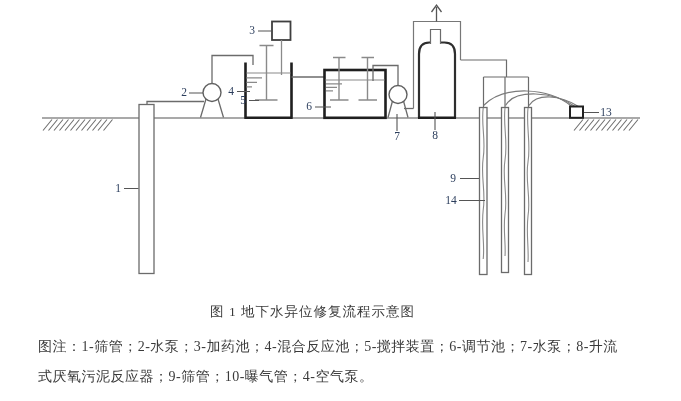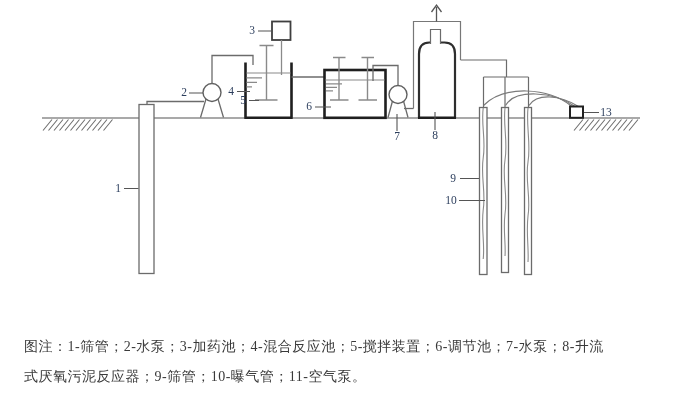--- a/index.html
+++ b/index.html
@@ -4,21 +4,21 @@
 <style>
   html,body{margin:0;padding:0;background:#fff;}
   .page{position:relative;width:681px;height:401px;background:#fff;overflow:hidden;
         font-family:"Liberation Serif","DejaVu Serif",serif;}
   .diagram{position:absolute;left:0;top:0;width:681px;height:300px;}
   .diagram svg{position:absolute;left:0;top:0;}
   .lbl{position:absolute;transform:translate(-50%,-50%);font-size:11.5px;line-height:1;
        color:#2c3e5d;font-family:"Liberation Serif","DejaVu Serif",serif;white-space:nowrap;}
   .caption{position:absolute;left:0;top:303px;width:625px;text-align:center;
            font-size:13.5px;letter-spacing:1px;color:#3a3a3a;}
-  .legend{position:absolute;left:24px;top:332px;width:625px;font-size:14px;
+  .legend{position:absolute;left:38px;top:332px;width:625px;font-size:14px;
           line-height:30px;letter-spacing:0.5px;color:#3a3a3a;}
 </style>
 </head>
 <body>
 
 <div class="page">
 
   <div class="diagram">
     <svg width="681" height="300" viewBox="0 0 681 300">
 
@@ -85,23 +85,24 @@
 
     <span class="lbl" style="left:118px;top:189px">1</span>
     <span class="lbl" style="left:184px;top:93px">2</span>
     <span class="lbl" style="left:252px;top:31px">3</span>
     <span class="lbl" style="left:231px;top:92px">4</span>
     <span class="lbl" style="left:243px;top:101px">5</span>
     <span class="lbl" style="left:309px;top:107px">6</span>
     <span class="lbl" style="left:397px;top:137px">7</span>
     <span class="lbl" style="left:435px;top:136px">8</span>
     <span class="lbl" style="left:453px;top:179px">9</span>
-    <span class="lbl" style="left:451px;top:201px">10</span>
+    <span class="lbl" style="left:451px;top:201px">14</span>
     <span class="lbl" style="left:606px;top:113px">13</span>
   </div>
 
+  <div class="caption">图 1  地下水异位修复流程示意图</div>
 
   <div class="legend">
     <div>图注：1-筛管；2-水泵；3-加药池；4-混合反应池；5-搅拌装置；6-调节池；7-水泵；8-升流</div>
-    <div>式厌氧污泥反应器；9-筛管；10-曝气管；11-空气泵。</div>
+    <div>式厌氧污泥反应器；9-筛管；10-曝气管；4-空气泵。</div>
   </div>
 
 </div>
 
 </body></html>

